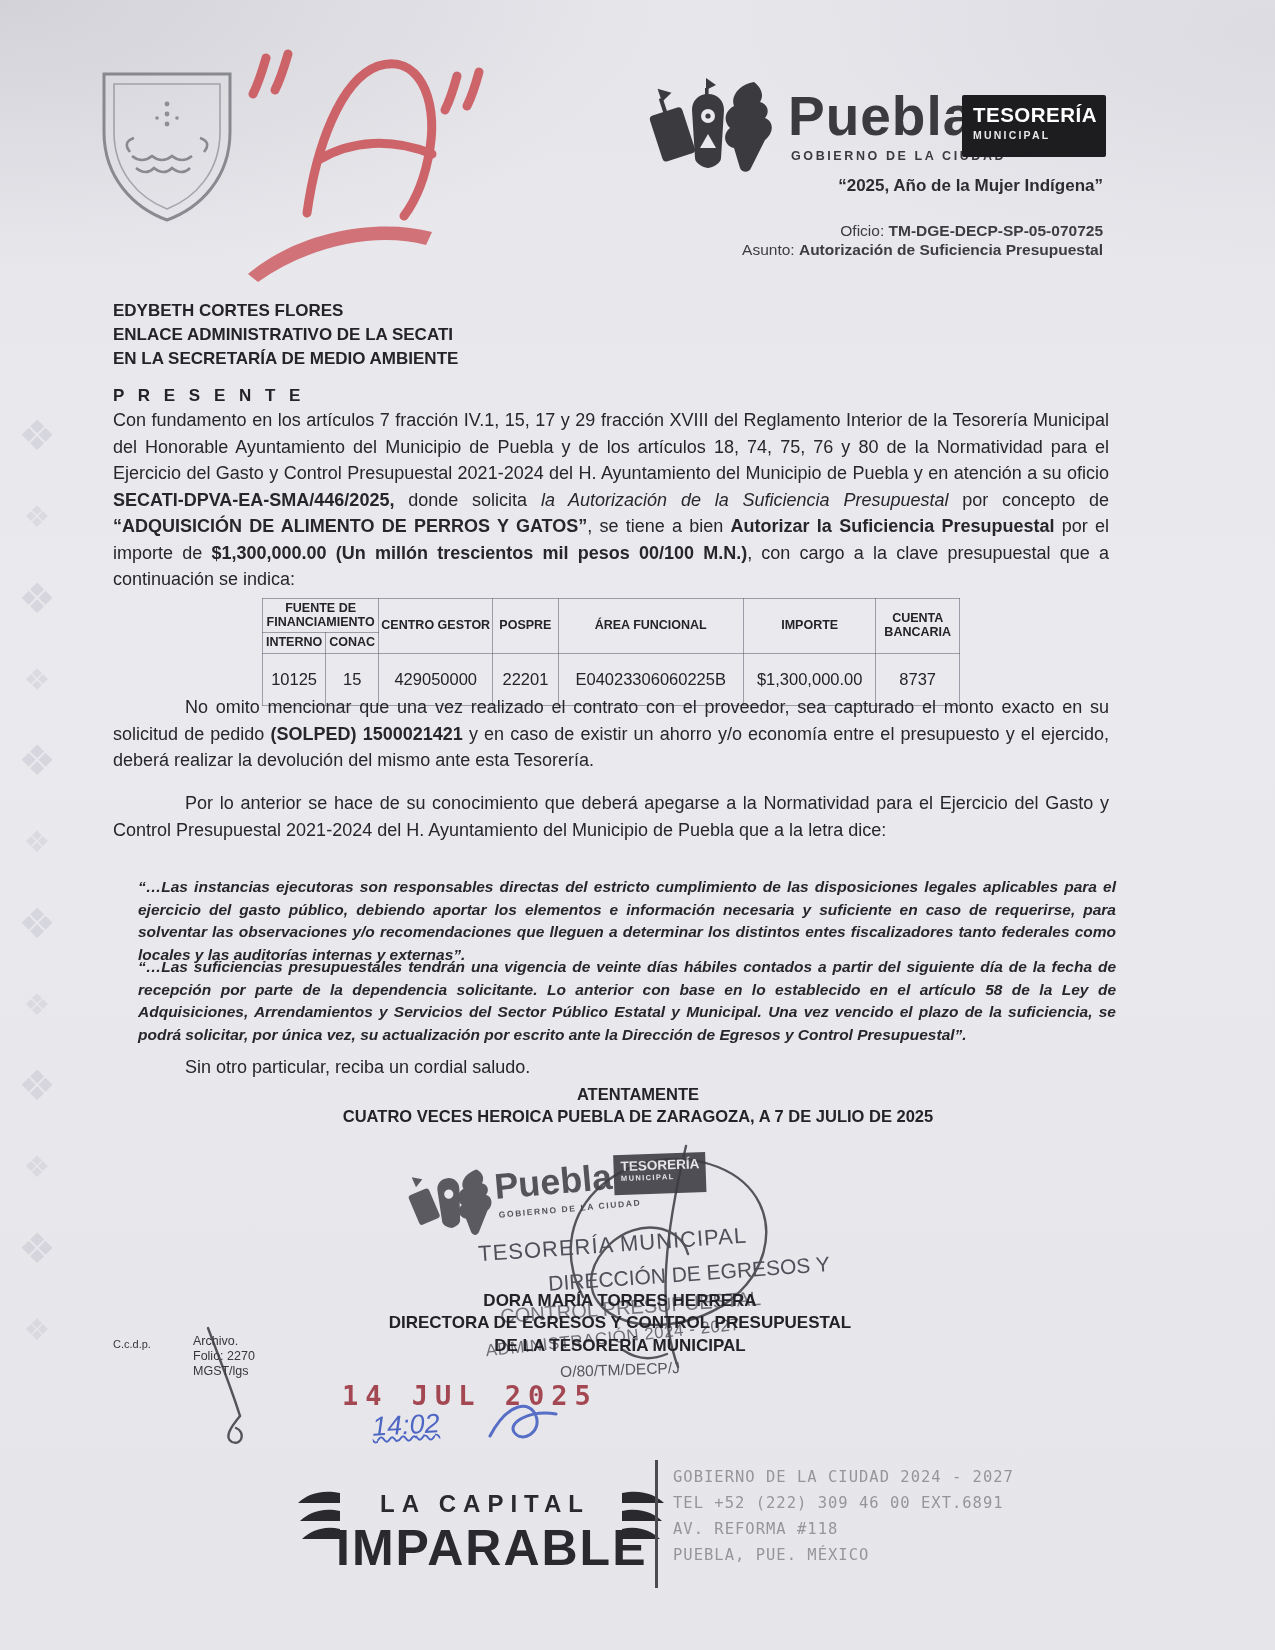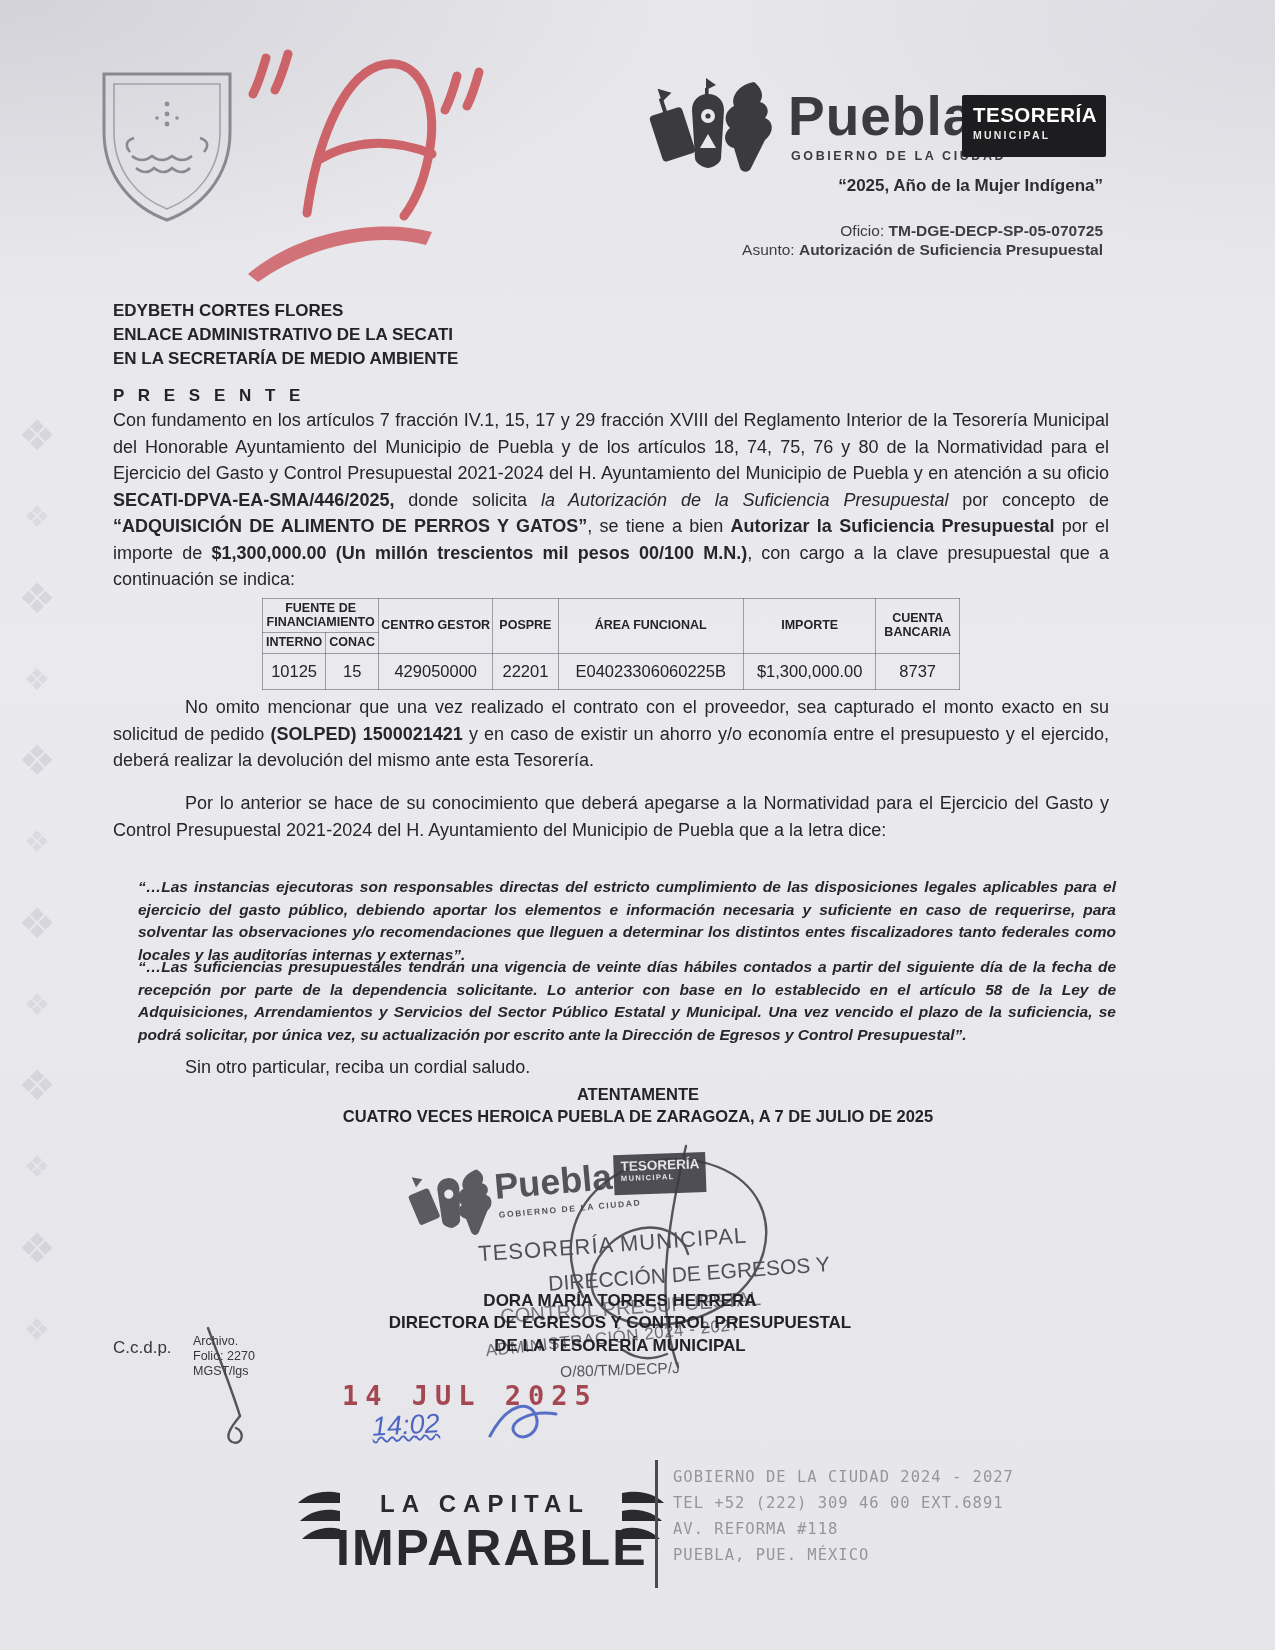--- a/index.html
+++ b/index.html
@@ -45,21 +45,21 @@
   .quote{left:138px;width:978px;font-size:15.5px;line-height:22.5px;font-weight:700;font-style:italic;
     text-align:justify;color:#26262b;}
   .q1{top:856px;margin-top:20px;}
   .q2{top:956px;}
   .closing{top:1054px;text-indent:72px;}
   
   .tblwrap{left:262px;top:598px;width:698px;}
   table{border-collapse:collapse;width:100%;table-layout:fixed;}
   th,td{border:1px solid rgba(95,95,110,.55);}
   th{font-size:12.5px;font-weight:700;color:#232328;padding:3px 2px;line-height:13.5px;}
-  td{font-size:16.5px;color:#232328;text-align:center;padding:8px 2px;}
+  td{font-size:16.5px;color:#232328;text-align:center;padding:16px 2px;}
   col.c-int{width:62px;} col.c-con{width:52px;} col.c-cg{width:112px;} col.c-pos{width:64px;}
   col.c-af{width:182px;} col.c-imp{width:130px;} col.c-cb{width:82px;}
   
   .center-bold{left:140px;width:996px;text-align:center;font-weight:700;color:#232328;}
   .atent{top:1085px;font-size:16.5px;}
   .placedate{top:1107px;font-size:16.5px;}
   .sig-swirl{left:418px;top:1112px;}
   .ink-stamp{left:408px;top:1152px;width:360px;height:100px;transform:rotate(-5deg);opacity:.88;}
   .ink-stamp .ib{position:absolute;color:#3f3f45;}
   .is-brand{left:88px;top:6px;font-size:36px;font-weight:800;}
@@ -69,21 +69,21 @@
   .is-badge .b2{color:#e6e6e8;font-size:7.5px;font-weight:700;letter-spacing:1.4px;}
   .stampline{color:#50505a;font-weight:400;}
   .sl1{left:478px;top:1232px;font-size:22px;transform:rotate(-4deg);letter-spacing:1px;}
   .sl2{left:548px;top:1262px;font-size:21px;transform:rotate(-4deg);}
   .sl3{left:500px;top:1296px;font-size:20px;transform:rotate(-4deg);opacity:.75;}
   .sl4{left:485px;top:1328px;font-size:17px;transform:rotate(-6deg);opacity:.8;letter-spacing:.5px;}
   .signame{left:320px;width:600px;text-align:center;font-weight:700;color:#222227;font-size:17px;}
   .sn1{top:1291px;} .sn2{top:1313px;} .sn3{top:1336px;}
   .sigref{left:320px;width:600px;text-align:center;top:1361px;font-size:15.5px;color:#55555e;transform:rotate(-2deg);}
   
-  .ccdp-label{left:113px;top:1338px;font-size:17px;color:#36363b;}
+  .ccdp-label{left:113px;top:1338px;font-size:11px;color:#36363b;}
   .ccdp-lines{left:193px;top:1334px;font-size:12.5px;line-height:15px;color:#36363b;}
   .ccdp-strike{left:180px;top:1320px;}
   
   .date-stamp{left:342px;top:1380px;font-family:"DejaVu Sans Mono",monospace;font-weight:700;
     font-size:27px;letter-spacing:7px;color:#9c3742;opacity:.9;}
   .hand-time{left:372px;top:1410px;font-size:27px;font-style:italic;color:#3350bd;
     transform:rotate(-3deg);text-decoration:underline wavy 2px;opacity:.85;}
   .hand-scribble{left:478px;top:1392px;}
   
   .cap-line1{left:340px;top:1490px;width:290px;text-align:center;font-size:24px;font-weight:800;

